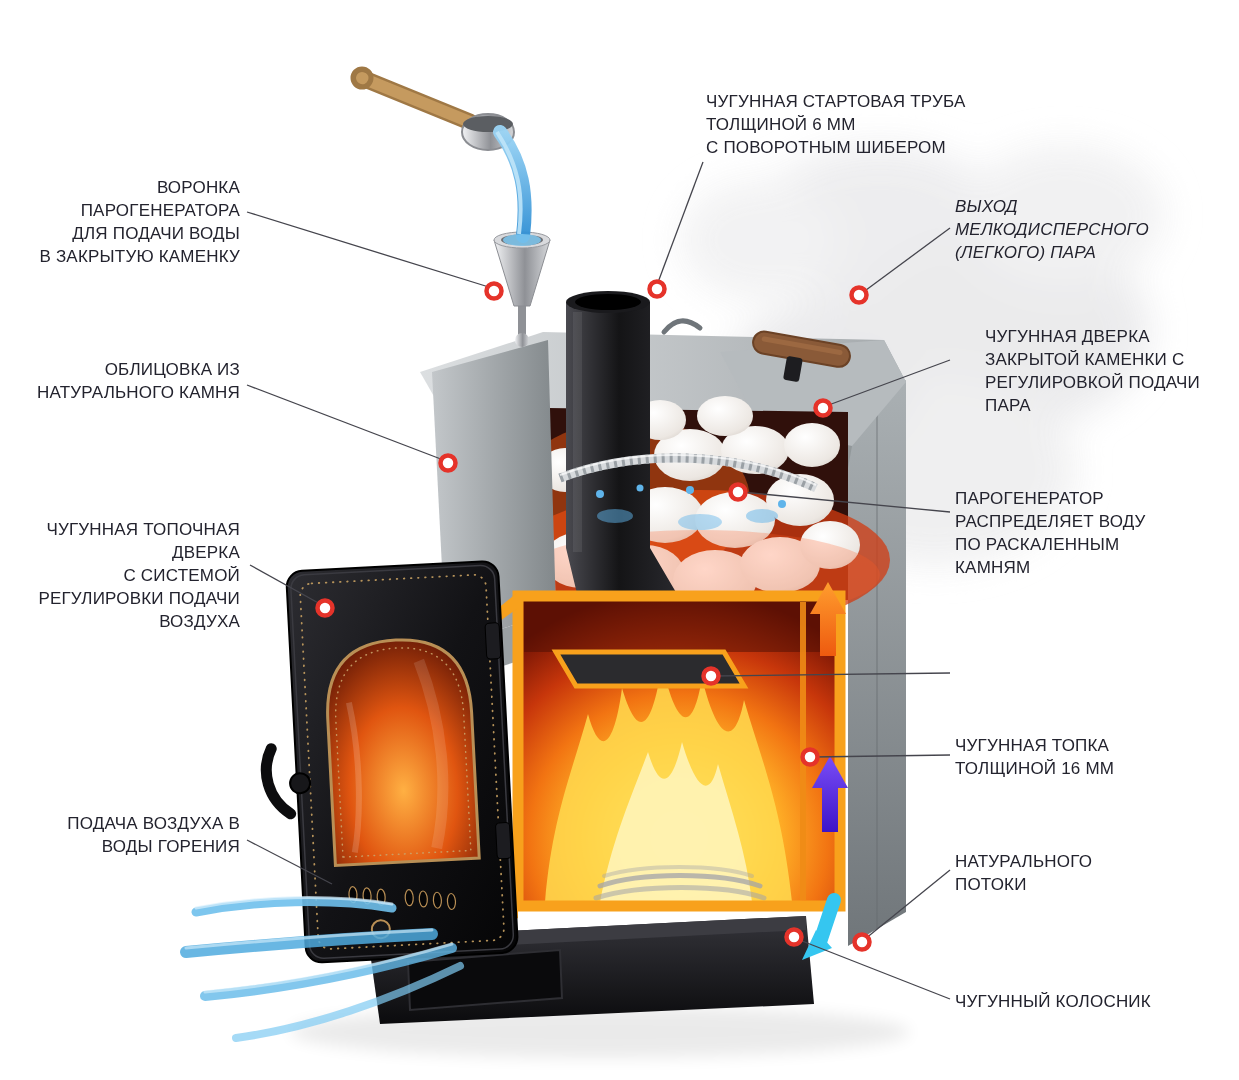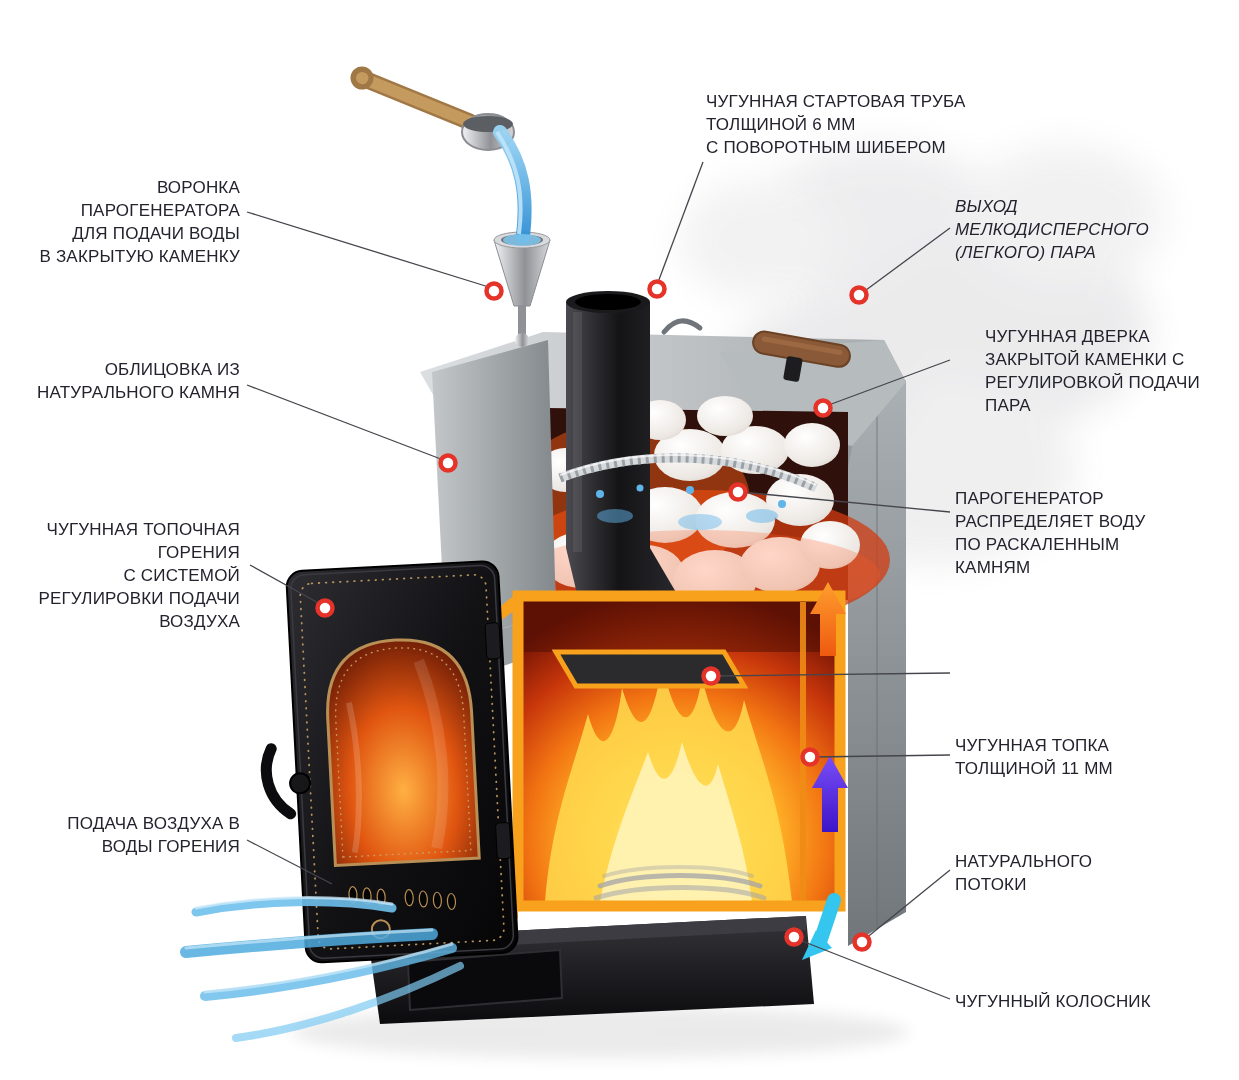--- a/index.html
+++ b/index.html
@@ -323,39 +323,39 @@
     </g>
   </svg>
 
   <div class="label left" style="left:7px;   top:358px; width:233px;">ОБЛИЦОВКА ИЗ
 НАТУРАЛЬНОГО КАМНЯ</div>
   <div class="label left" style="left:7px;   top:176px; width:233px;">ВОРОНКА
 ПАРОГЕНЕРАТОРА
 ДЛЯ ПОДАЧИ ВОДЫ
 В ЗАКРЫТУЮ КАМЕНКУ</div>
   <div class="label left" style="left:7px;   top:518px; width:233px;">ЧУГУННАЯ ТОПОЧНАЯ
-ГОРЕНИЯ
+ДВЕРКА
 С СИСТЕМОЙ
 РЕГУЛИРОВКИ ПОДАЧИ
 ВОЗДУХА</div>
   <div class="label left" style="left:7px;   top:812px; width:233px;">ПОДАЧА ВОЗДУХА В
 ВОДЫ ГОРЕНИЯ</div>
   <div class="label right" style="left:706px; top:90px;  width:300px;">ЧУГУННАЯ СТАРТОВАЯ ТРУБА
 ТОЛЩИНОЙ 6 ММ
 С ПОВОРОТНЫМ ШИБЕРОМ</div>
   <div class="label right" style="left:955px; top:195px; width:280px;font-style:italic;">ВЫХОД
 МЕЛКОДИСПЕРСНОГО
 (ЛЕГКОГО) ПАРА</div>
   <div class="label right" style="left:985px; top:325px; width:280px;">ЧУГУННАЯ ДВЕРКА
 ЗАКРЫТОЙ КАМЕНКИ С
 РЕГУЛИРОВКОЙ ПОДАЧИ
 ПАРА</div>
   <div class="label right" style="left:955px; top:487px; width:280px;">ПАРОГЕНЕРАТОР
 РАСПРЕДЕЛЯЕТ ВОДУ
 ПО РАСКАЛЕННЫМ
 КАМНЯМ</div>
   <div class="label right" style="left:955px; top:734px; width:280px;">ЧУГУННАЯ ТОПКА
-ТОЛЩИНОЙ 11 ММ</div>
+ТОЛЩИНОЙ 16 ММ</div>
   <div class="label right" style="left:955px; top:850px; width:280px;">НАТУРАЛЬНОГО
 ПОТОКИ</div>
   <div class="label right" style="left:955px; top:990px; width:280px;">ЧУГУННЫЙ КОЛОСНИК</div>
 
 </div>
 
 </body></html>

